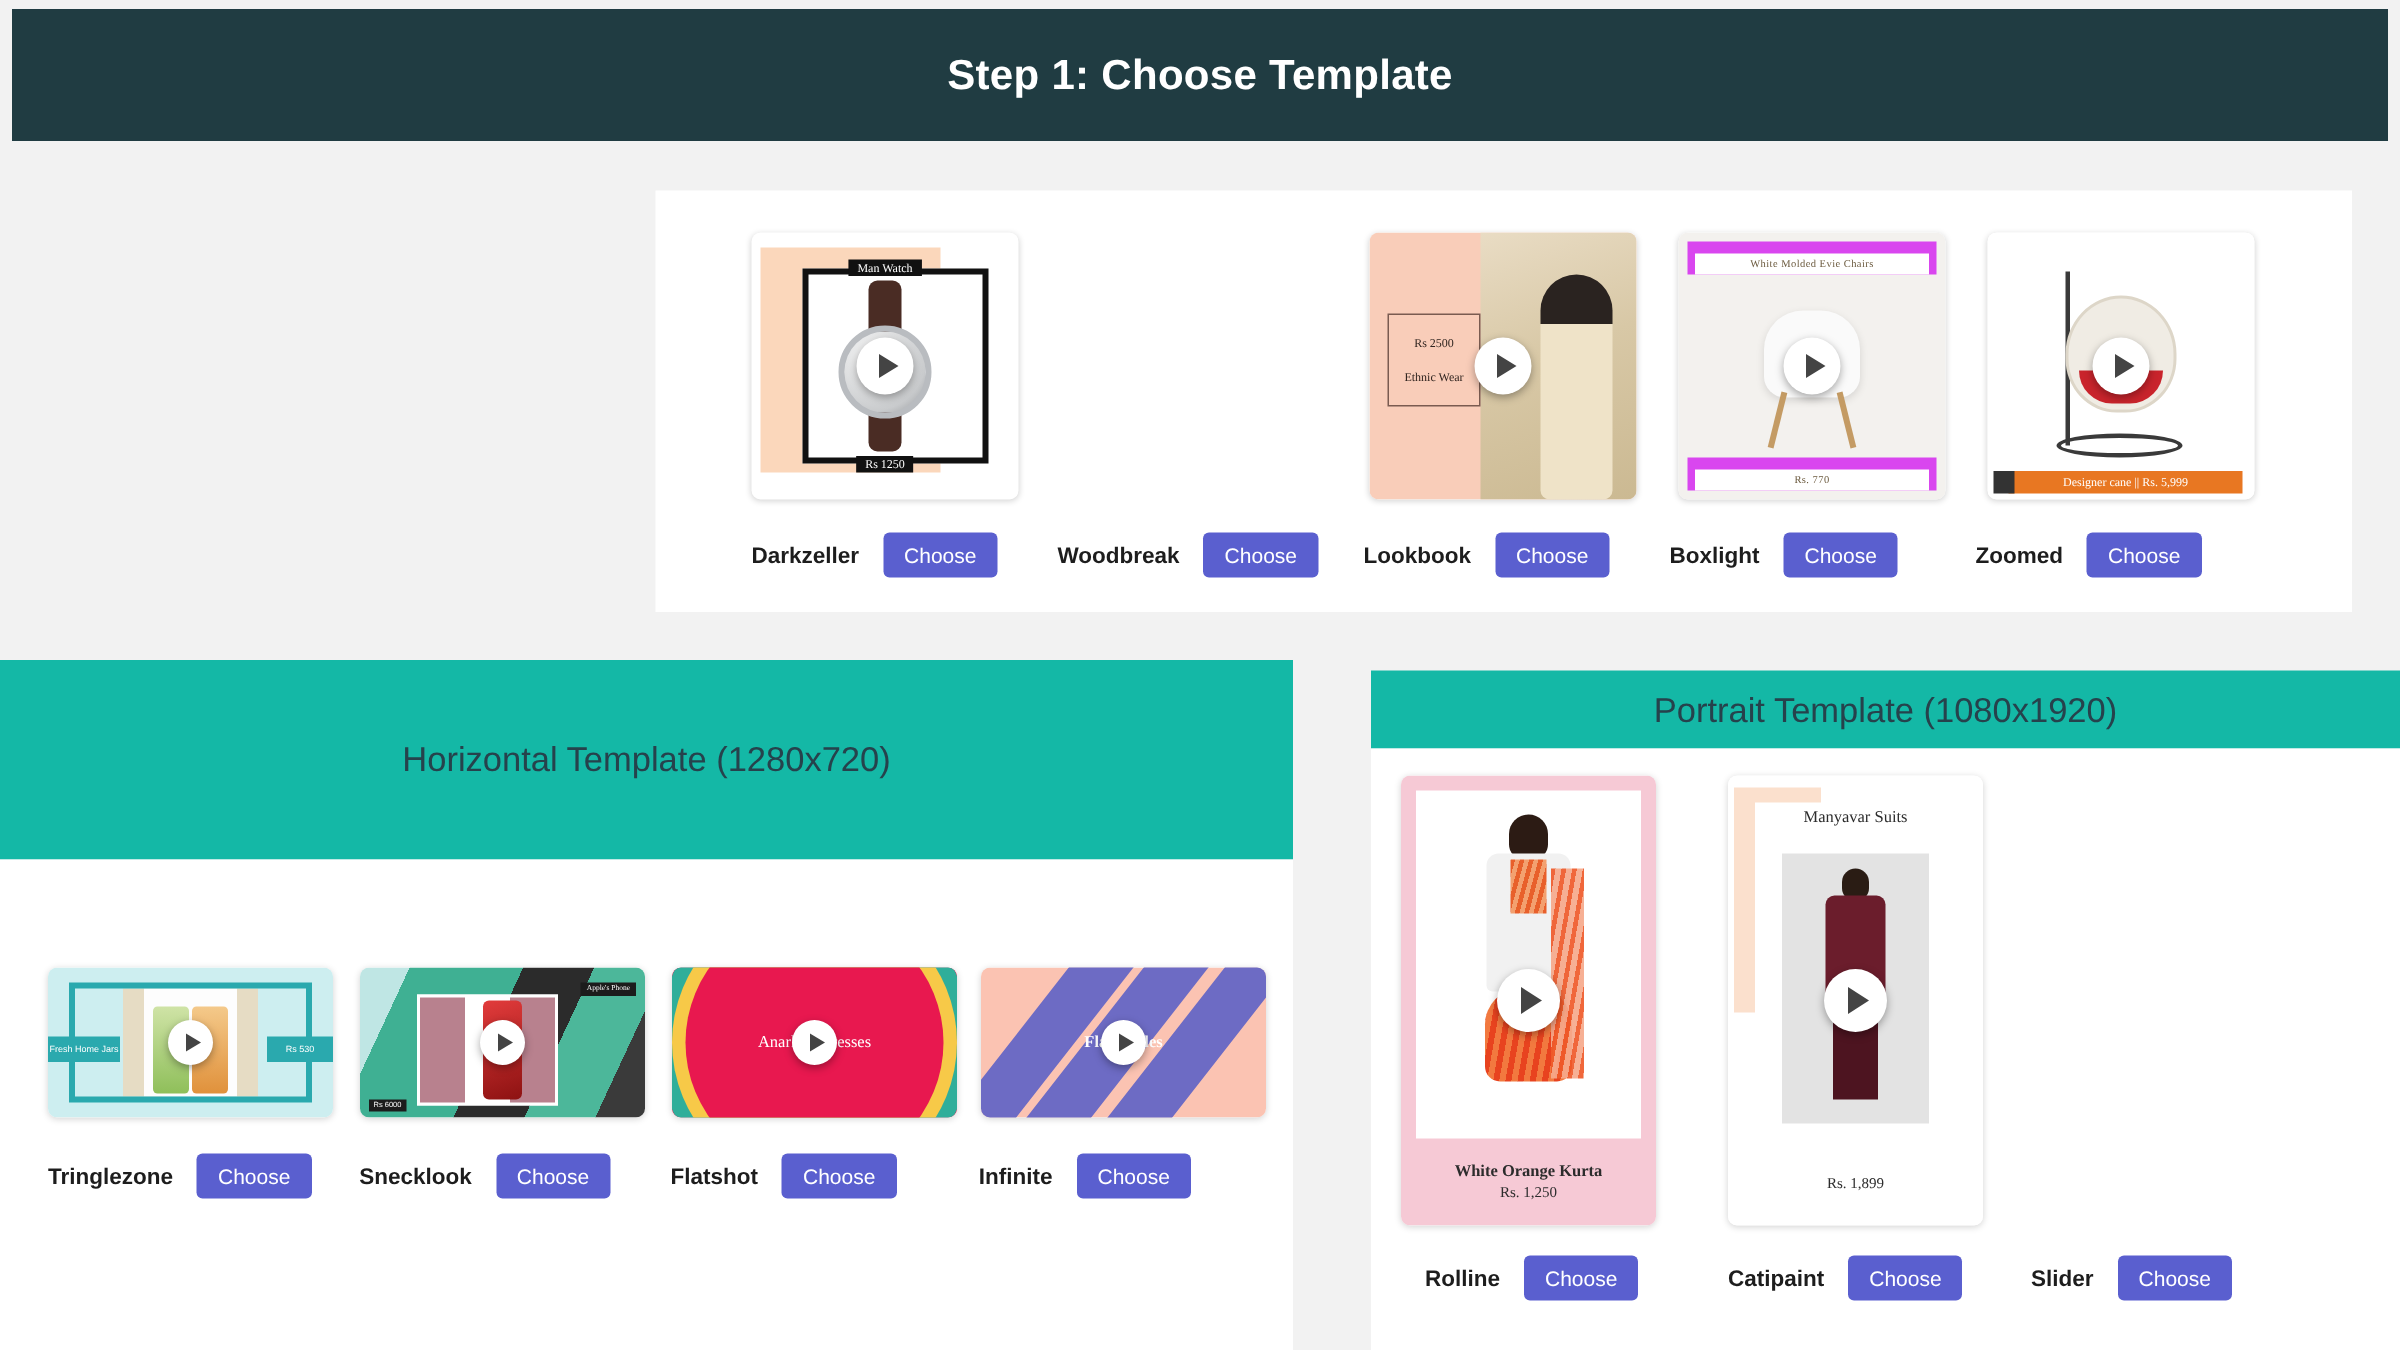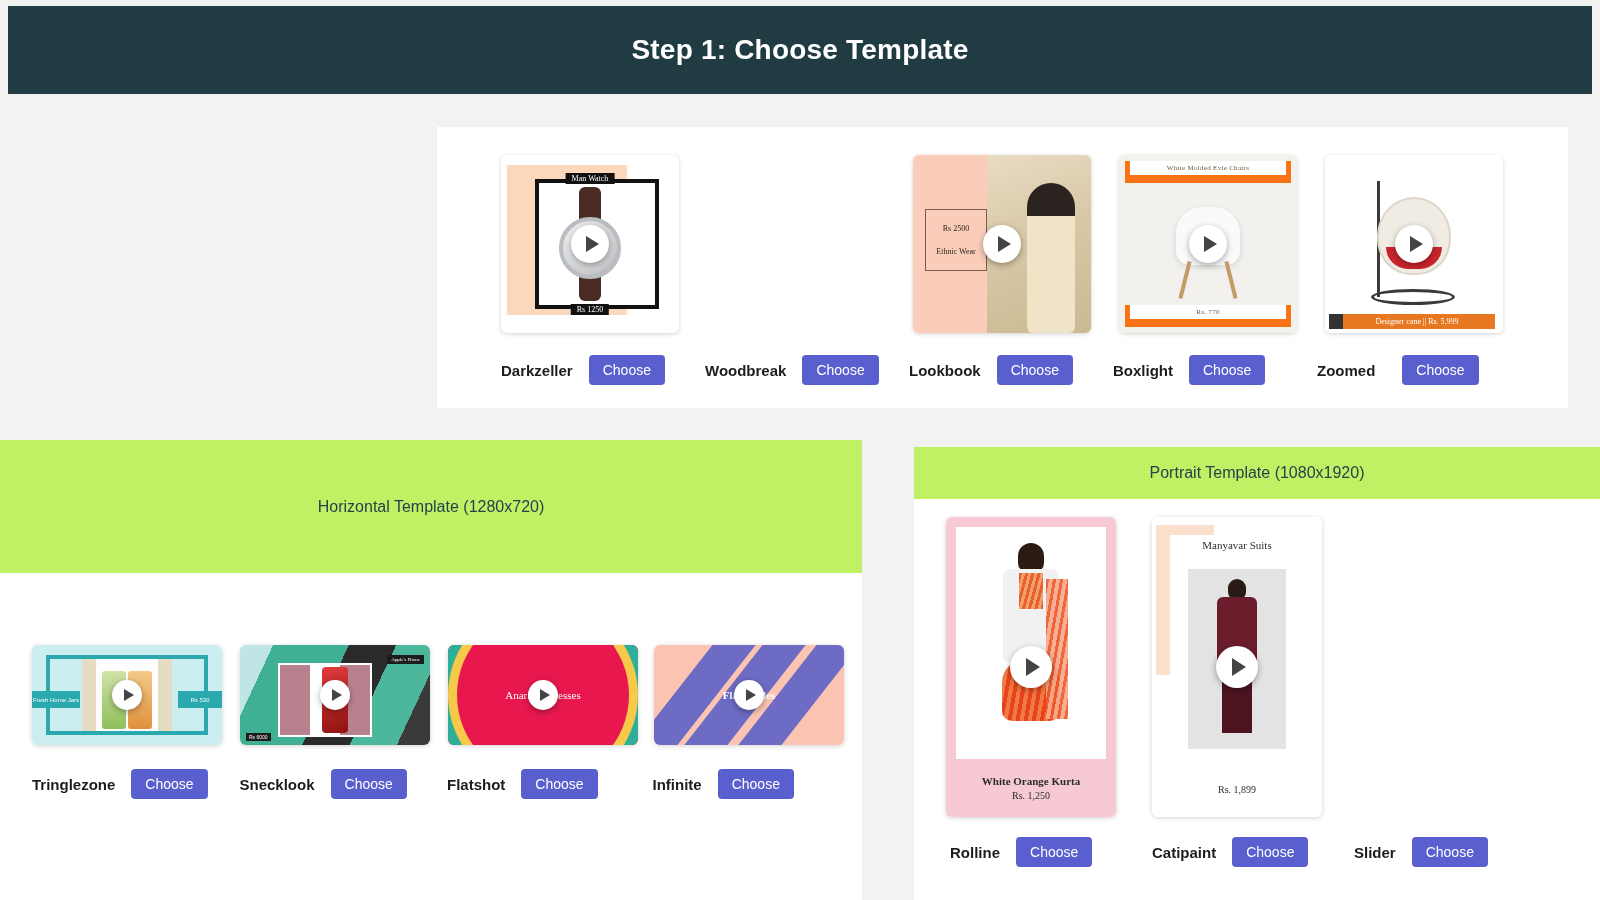--- a/index.html
+++ b/index.html
@@ -15,23 +15,23 @@
     position: absolute; left: 8px; top: 6px; width: 1584px; height: 88px;
     background: #203c42;
     display: flex; align-items: center; justify-content: center;
   }
   .header-title {
     color: #ffffff; font-size: 28px; font-weight: bold; letter-spacing: .2px;
   }
 
   
   .section-title-bar {
-    background: #bef264;
+    background: #14b8a6;
     display: flex; align-items: center; justify-content: center;
-    color: #26424c; font-size: 16px; font-weight: 500;
+    color: #26424c; font-size: 23px; font-weight: 500;
   }
   .card-white { background: #ffffff; }
 
   
   .square-section { position: absolute; left: 0; top: 127px; width: 1568px; height: 281px; }
   .square-left {
     position: absolute; left: 0; top: 0; width: 437px; height: 281px;
     background: #dfe5e5;
     display: flex; align-items: center; justify-content: center;
     color: #26424c; font-size: 22px; font-weight: 500;
@@ -98,21 +98,21 @@
 
   
   .port-section { position: absolute; left: 910px; top: 440px; width: 690px; height: 460px; }
   .port-title { position: absolute; left: 4px; top: 7px; width: 686px; height: 52px; }
   .port-body { position: absolute; left: 4px; top: 59px; width: 686px; height: 401px; background: #fff; }
   .pthumb {
     position: absolute; top: 18px; width: 170px; height: 300px;
     border-radius: 6px; overflow: hidden;
     box-shadow: 0 1px 5px rgba(0,0,0,.18);
   }
-  .p0 { left: 32px; }
+  .p0 { left: 20px; }
   .p1 { left: 238px; }
   .p2 { left: 440px; }
 
   
   .scene { position: absolute; inset: 0; }
 
   
   .dz-peach { position: absolute; left: 6px; top: 10px; width: 120px; height: 150px; background: #fbd7bb; }
   .dz-frame { position: absolute; left: 34px; top: 24px; width: 124px; height: 130px; border: 4px solid #111; background: #fff; }
   .dz-tag { position: absolute; background: #111; color: #fff; font-size: 8px; padding: 1px 6px;
@@ -145,22 +145,22 @@
   .lb-lady { position: absolute; right: 16px; bottom: 0; width: 48px; height: 150px;
              background: linear-gradient(180deg,#2a2320 0 22%, #efe3c8 22% 100%);
              border-radius: 24px 24px 6px 6px; }
   .lb-box { position: absolute; left: 12px; top: 54px; width: 62px; height: 62px;
             border: 1px solid #7a5b50; display: flex; flex-direction: column;
             align-items: center; justify-content: space-evenly; z-index: 12; }
   .lb-box span { font-size: 8px; color: #30241f; font-family: "Liberation Serif", serif; }
 
   
   .bx-bg { position: absolute; inset: 0; background: #f3f1ee; }
-  .bx-band { position: absolute; left: 6px; width: 166px; height: 22px; background: #f97316;
-             display: flex; align-items: flex-start; justify-content: center; z-index: 12; }
+  .bx-band { position: absolute; left: 6px; width: 166px; height: 22px; background: #d946ef;
+             display: flex; align-items: flex-end; justify-content: center; z-index: 12; }
   .bx-band.top { top: 6px; } .bx-band.bot { bottom: 6px; }
   .bx-band i { display: block; width: 156px; height: 14px; background: #fff;
                font-style: normal; font-size: 7px; color: #6b5a3e; text-align: center;
                font-family: "Liberation Serif", serif; line-height: 14px; letter-spacing: .3px; }
   .chair-seat { position: absolute; left: 50%; top: 52px; transform: translateX(-50%);
                 width: 64px; height: 58px; background: #fafafa; border-radius: 26px 26px 14px 14px;
                 box-shadow: 0 2px 6px rgba(0,0,0,.12); }
   .chair-leg { position: absolute; width: 4px; height: 38px; background: #c49b64; top: 106px; }
   .chair-leg.l { left: 64px; transform: rotate(14deg); }
   .chair-leg.r { left: 110px; transform: rotate(-14deg); }
@@ -361,21 +361,21 @@
           <button class="choose-btn">Choose</button>
         </div>
         <div style="width:206px; display:flex; align-items:center; gap:16px;">
           <span class="tpl-name">Lookbook</span>
           <button class="choose-btn">Choose</button>
         </div>
         <div style="width:206px; display:flex; align-items:center; gap:16px;">
           <span class="tpl-name">Boxlight</span>
           <button class="choose-btn">Choose</button>
         </div>
-        <div style="width:206px; display:flex; align-items:center; gap:27px;">
+        <div style="width:206px; display:flex; align-items:center; gap:16px;">
           <span class="tpl-name">Zoomed</span>
           <button class="choose-btn">Choose</button>
         </div>
       </div>
 
     </div>
   </div>
 </div>
 
 <div class="horiz-section">

